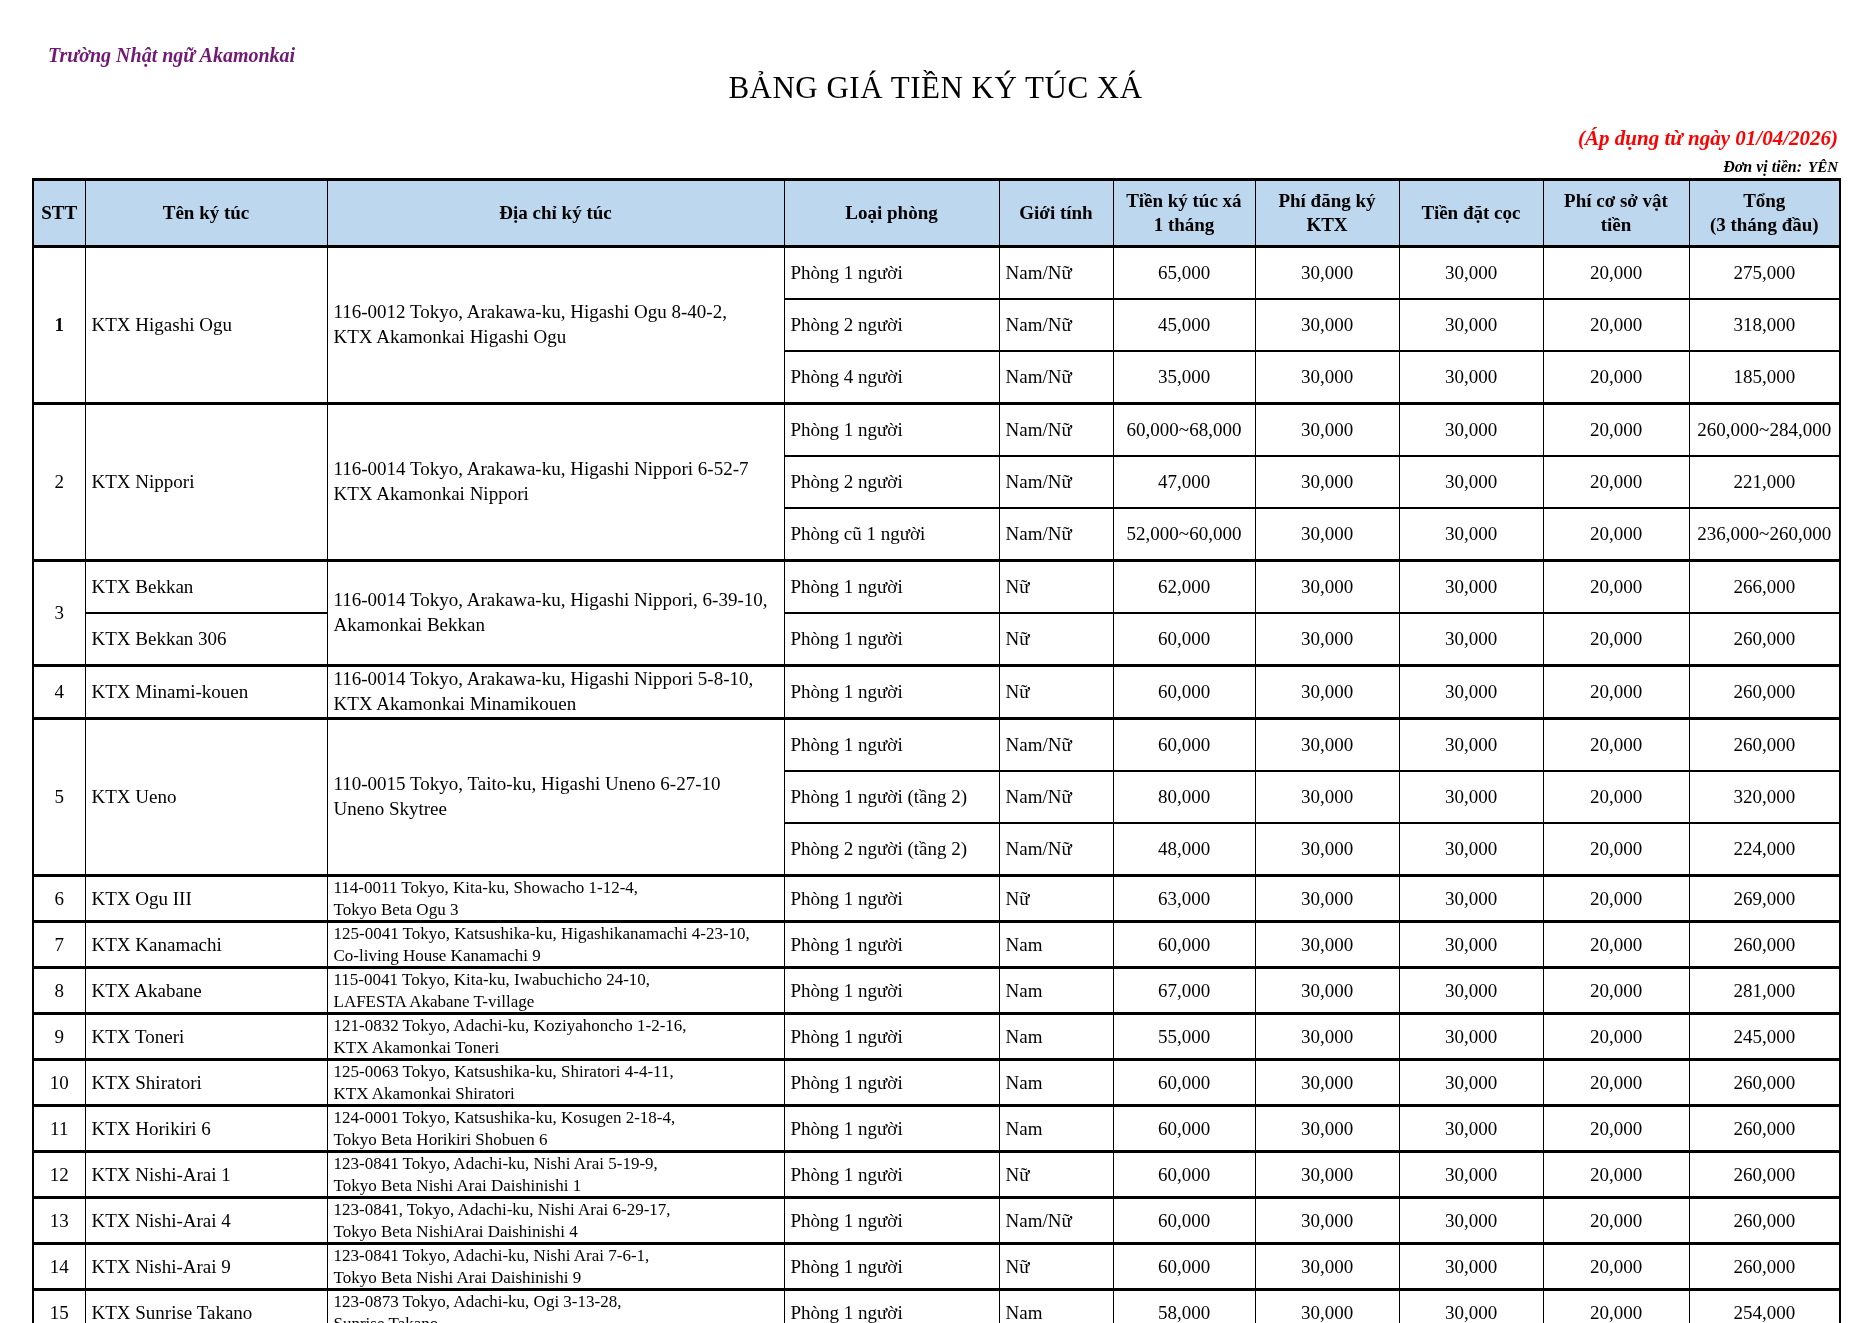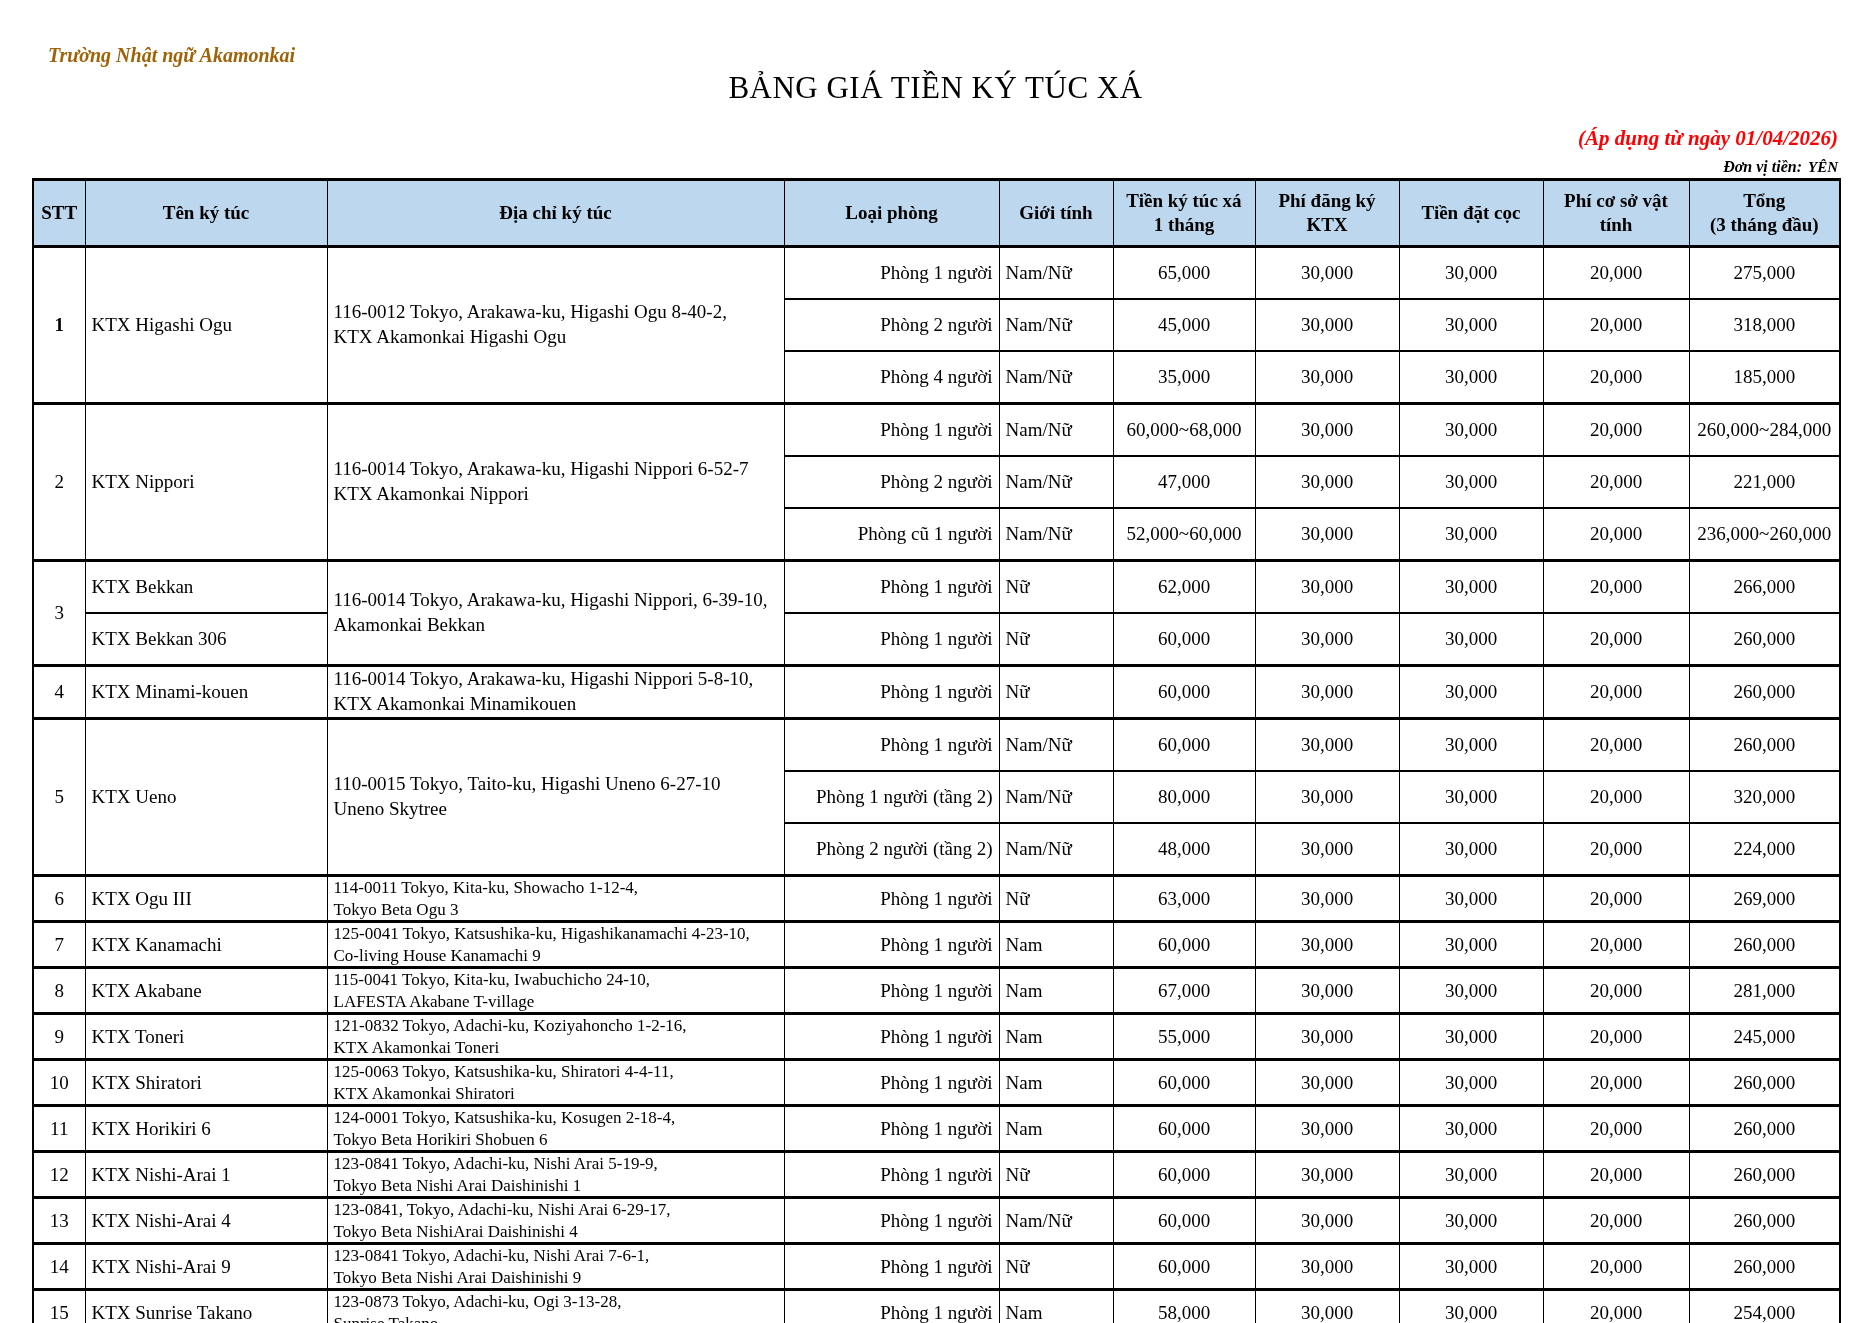--- a/index.html
+++ b/index.html
@@ -6,21 +6,21 @@
   body{
     width:1871px;height:1323px;
     background:#ffffff;
     font-family:"Liberation Serif","DejaVu Serif",serif;
     color:#000;
     position:relative;
     overflow:hidden;
   }
   .school-name{
     position:absolute;top:44px;left:48px;
-    color:#a16207;font-weight:bold;font-style:italic;
+    color:#701a75;font-weight:bold;font-style:italic;
     font-size:20px;
   }
   .doc-title{
     position:absolute;top:70px;left:0;width:100%;
     text-align:center;font-weight:normal;font-size:31px;
     letter-spacing:.5px;
   }
   .effective-note{
     position:absolute;top:126px;right:33px;
     color:#ff0000;font-weight:bold;font-style:italic;font-size:21px;
@@ -47,21 +47,21 @@
   }
   tr.tall td{height:50px;}
   tr.short td{height:43px;}
   tr.grp td,tr.grp th{border-top:3px solid #000;}
   tr.sub td{border-top:2px solid #000;}
   td.stt{text-align:center;}
   td.stt.bold{font-weight:bold;}
   td.name{text-align:left;}
   td.addr{text-align:left;white-space:pre-line;line-height:1.3;}
   td.addr.small{font-size:17px;line-height:1.25;}
-  td.room{text-align:right;margin-top:48px;}
+  td.room{text-align:left;margin-top:48px;}
   td.gender{text-align:left;margin-left:20px;}
   td.num{text-align:center;}
 </style>
 </head>
 <body>
 
 <div class="school-name">Trường Nhật ngữ Akamonkai</div>
 <div class="doc-title">BẢNG GIÁ TIỀN KÝ TÚC XÁ</div>
 <div class="effective-note">(Áp dụng từ ngày 01/04/2026)</div>
 <div class="currency-line">
@@ -88,21 +88,21 @@
           <th>Tên ký túc</th>
           <th>Địa chỉ ký túc</th>
           <th>Loại phòng</th>
           <th>Giới tính</th>
           <th>Tiền ký túc xá
 1 tháng</th>
           <th>Phí đăng ký
 KTX</th>
           <th>Tiền đặt cọc</th>
           <th>Phí cơ sở vật
-tính</th>
+tiền</th>
           <th>Tổng
 (3 tháng đầu)</th>
         </tr>
     </thead>
     <tbody id="table-body">
         <tr class="grp tall">
           <td class="stt bold" rowspan="3">1</td>
           <td class="name" rowspan="3">KTX Higashi Ogu</td>
           <td class="addr" rowspan="3">116-0012 Tokyo, Arakawa-ku, Higashi Ogu 8-40-2,
 KTX Akamonkai Higashi Ogu</td>

